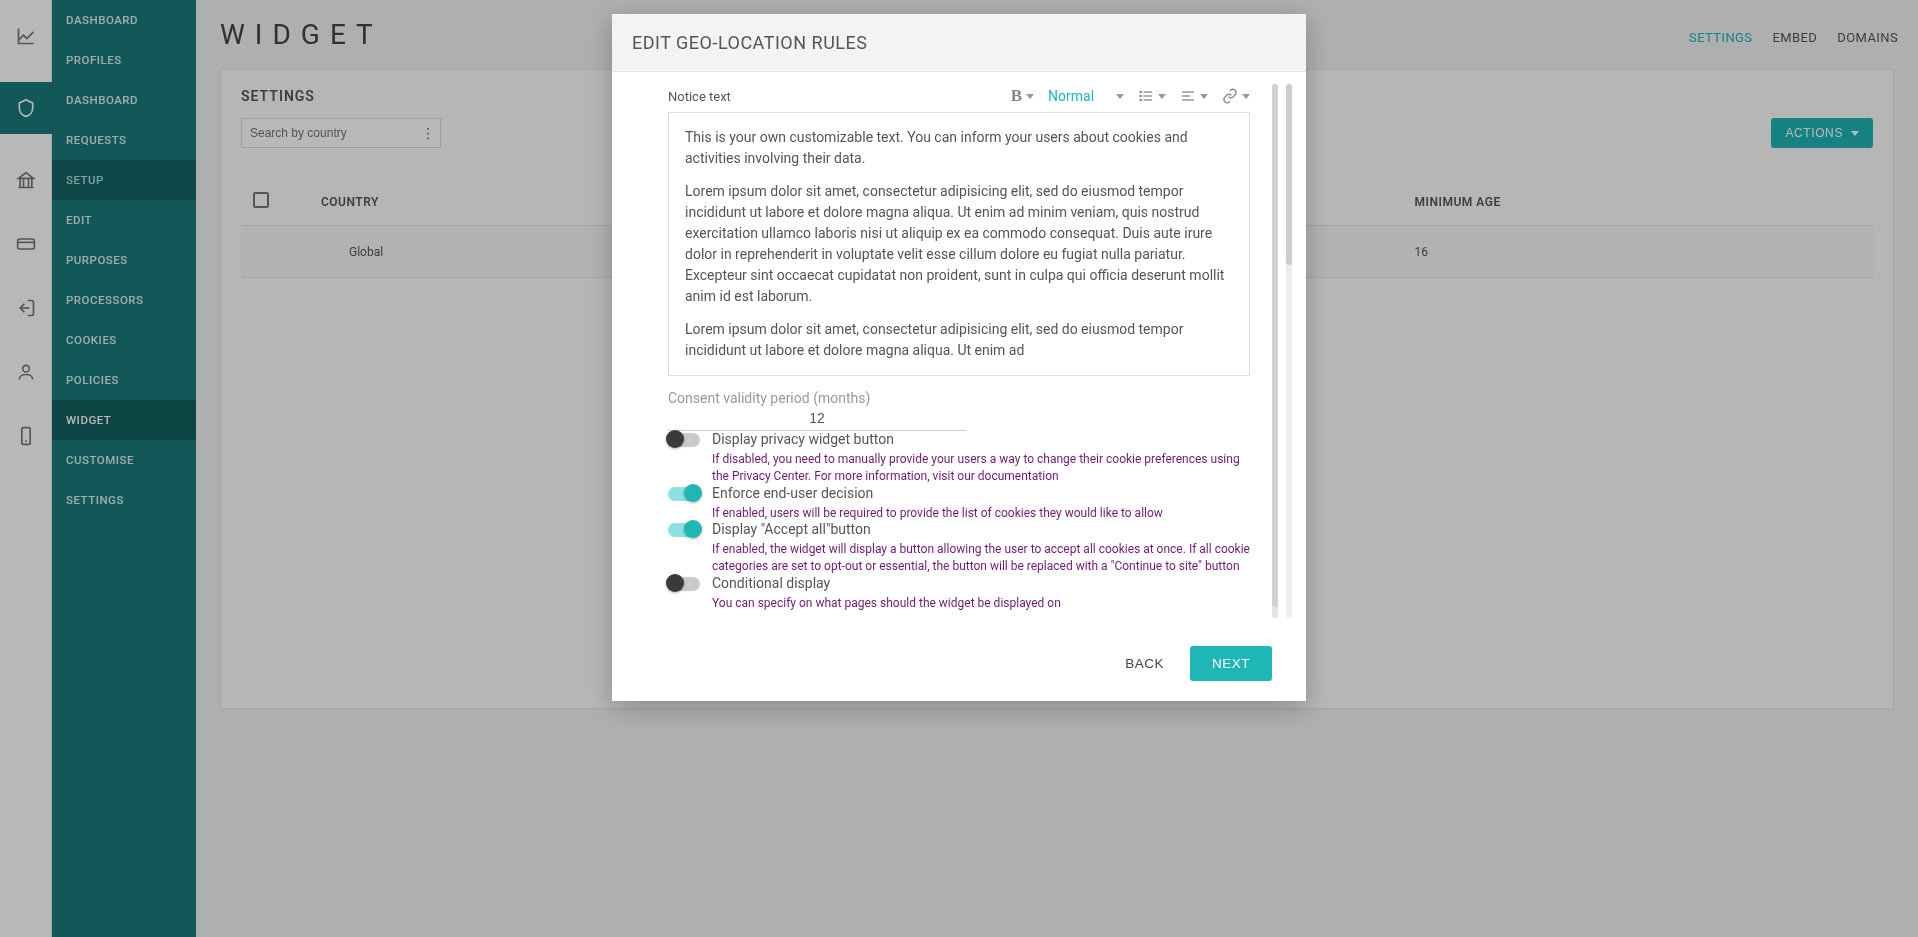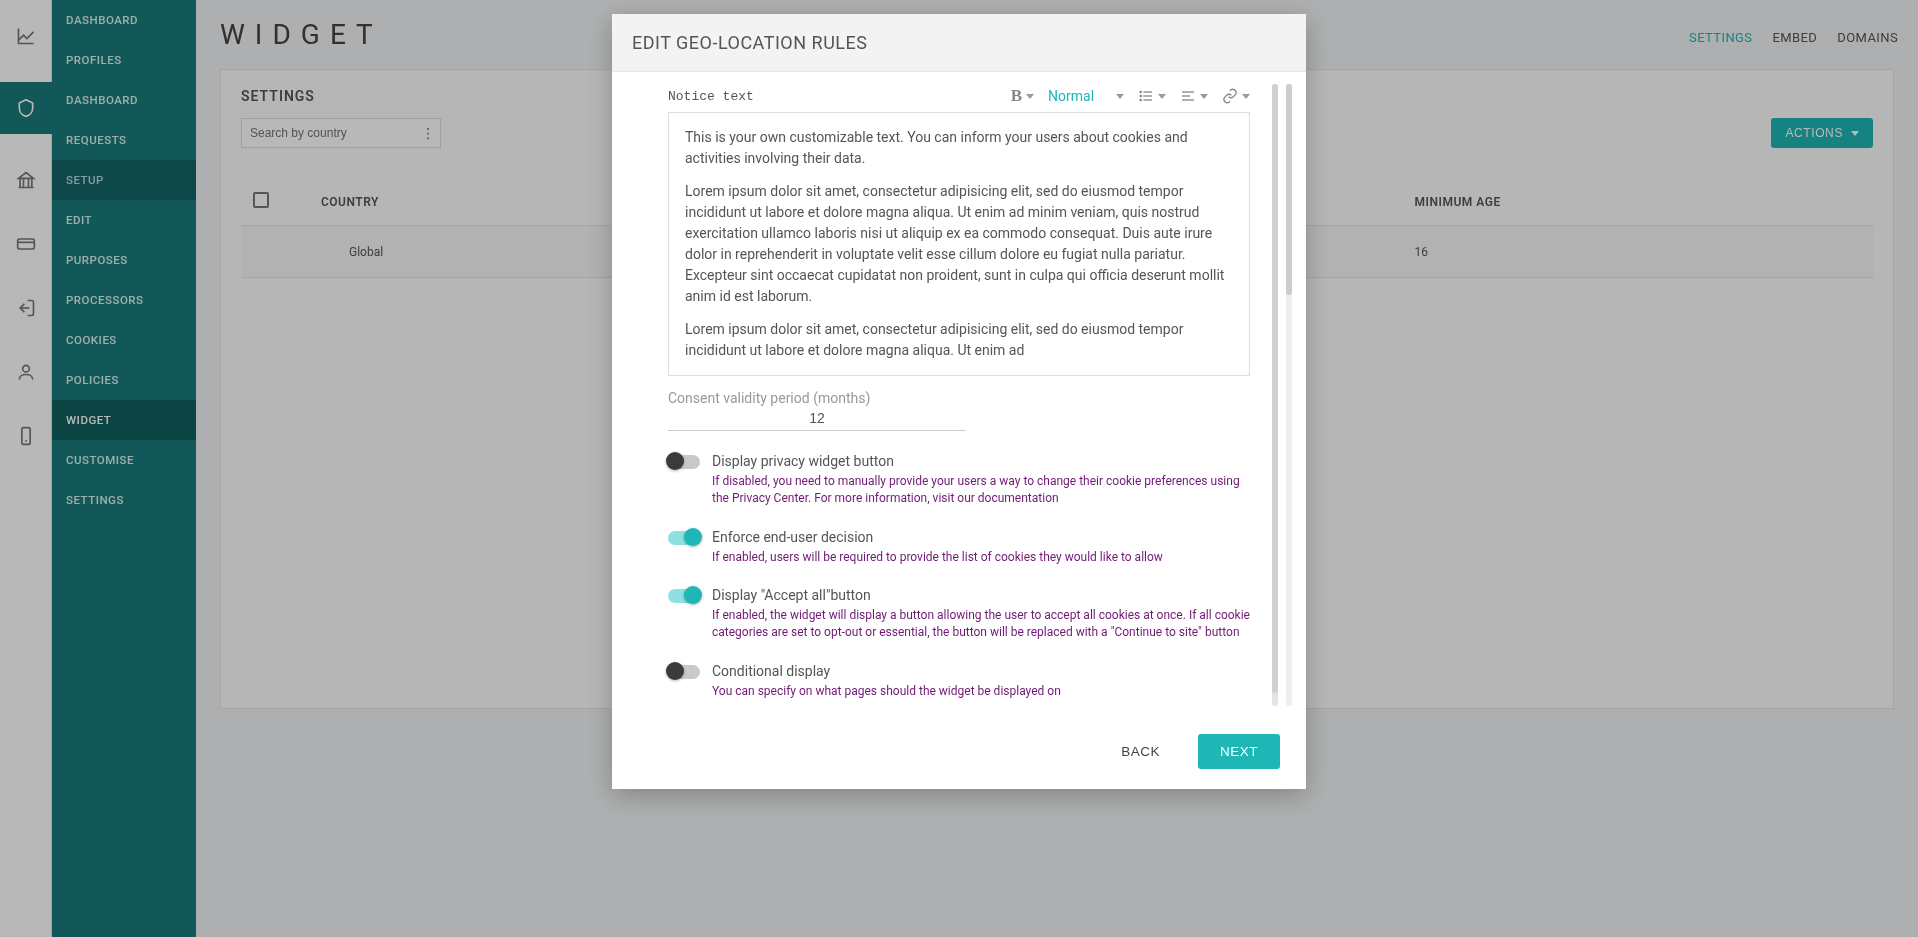--- a/index.html
+++ b/index.html
@@ -261,21 +261,20 @@
     top: 0; left: 0; right: 0;
     bottom: 2%;
     background: #d0d0d0;
     border-radius: 3px;
   }
 
   .field-label {
     font-size: 13px;
     color: #555;
     margin-bottom: 6px;
-    font-family: Liberation Mono, monospace;
   }
   .rte-toolbar {
     display: flex;
     align-items: center;
     gap: 14px;
     margin-bottom: 6px;
     color: #777;
   }
   .rte-toolbar .btn {
     display: flex; align-items: center; gap: 4px;
@@ -314,21 +313,20 @@
   .helper {
     font-size: 12px;
     color: #999;
     margin-top: 16px;
   }
 
   .toggle-row {
     display: flex;
     align-items: flex-start;
     gap: 12px;
-    margin-top: 22px;
   }
   .toggle {
     flex-shrink: 0;
     width: 32px;
     height: 14px;
     border-radius: 8px;
     position: relative;
     margin-top: 2px;
     cursor: pointer;
   }
@@ -343,23 +341,23 @@
   .toggle.off { background: #c9c9c9; }
   .toggle.off .knob { left: -2px; background: #3a3a3a; }
   .toggle.on { background: #8fe0e0; }
   .toggle.on .knob { right: -2px; background: #1fb6b6; }
 
   .toggle-text { flex: 1; }
   .toggle-title { font-size: 14px; color: #555; margin-bottom: 4px; }
   .toggle-desc { font-size: 12px; color: #701a75; line-height: 1.4; }
 
   .modal-footer {
-    padding: 16px 26px 20px;
-    display: flex;
-    gap: 32px;
+    padding: 16px 34px 20px;
+    display: flex;
+    gap: 20px;
     align-items: center;
     justify-content: flex-end;
   }
   .btn-text {
     background: none;
     border: none;
     color: #444;
     font-size: 13.5px;
     letter-spacing: 0.5px;
     cursor: pointer;

